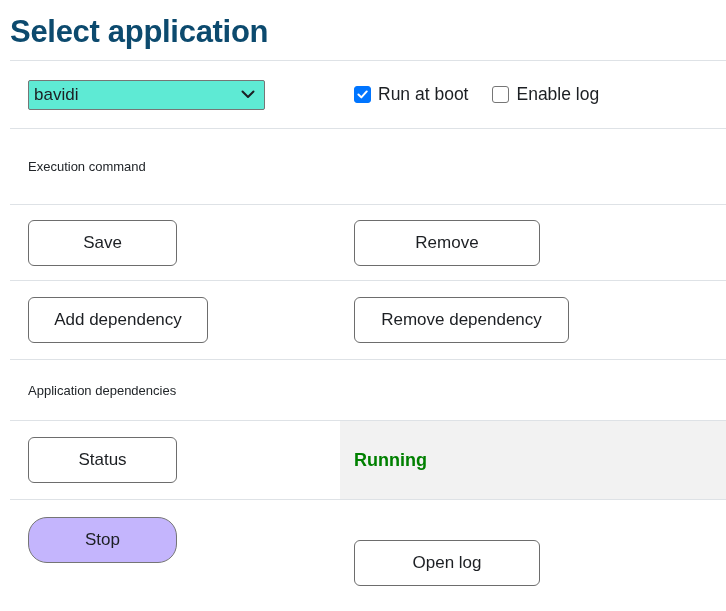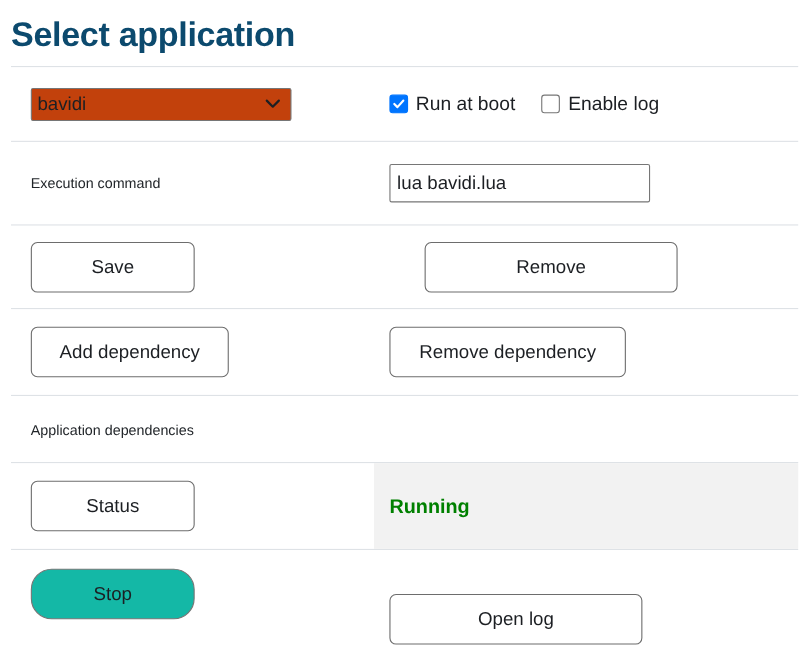--- a/index.html
+++ b/index.html
@@ -17,30 +17,30 @@
     margin:0; padding:14px 0 10px 0; color:#0c4a6e;
   }
 
   .row { display:flex; border-top:1px solid #dee2e6; align-items:center; }
   .cell-left  { flex:0 0 330px; width:330px; padding-left:18px; display:flex; align-items:center; }
   .cell-right { flex:1 1 auto; padding-left:14px; display:flex; align-items:center; align-self:stretch; }
   .cell-full  { flex:1 1 auto; padding-left:18px; display:flex; align-items:center; }
 
   .row-select { height:68px; }
   .row-exec   { height:76px; }
-  .row-save   { height:76px;gap:32px; }
+  .row-save   { height:76px; }
   .row-dep    { height:79px; }
   .row-label  { height:61px; }
   .row-status { height:79px;align-items:center; }
   .row-stop   { height:109px; align-items:flex-start; }
   .row-stop .cell-left, .row-stop .cell-right { padding-top:17px; }
 
   
   .select {
-    width:237px; height:30px; background:#c2410c;
+    width:237px; height:30px; background:#5eead4;
     border:1px solid #767676; border-radius:2px;
     display:flex; align-items:center; justify-content:space-between;
     padding:0 9px 0 5px; font-size:17px; cursor:pointer; color:#1c1f23;
   }
   .select .chev { flex:0 0 auto; }
 
   
   .cb-group { display:flex; align-items:center; cursor:pointer; margin-right:24px; }
   .cb {
     width:17px; height:17px; border-radius:3px; margin-right:7px;
@@ -59,24 +59,24 @@
     padding:0 6px; font-size:17px; font-family:inherit; color:#1c1f23; background:#fff;
   }
 
   
   .btn {
     height:46px; background:#ffffff; border:1px solid #6d6d6d; border-radius:6px;
     font-family:inherit; font-size:17px; color:#1c1f23; cursor:pointer;
     display:inline-flex; align-items:center; justify-content:center; padding:0 10px;
   }
   .btn-save, .btn-status, .btn-stop { width:149px; }
-  .btn-remove, .btn-openlog { width:230px; }
+  .btn-remove, .btn-openlog { width:186px; }
   .btn-add { width:180px; }
   .btn-remdep { width:215px; }
-  .btn-stop { background:#14b8a6; border-color:#757575;border-radius:19px; }
+  .btn-stop { background:#c4b5fd; border-color:#757575;border-radius:19px; }
 
   
   .cell-status { background:#f2f2f2; }
   .status-text { font-size:18px; font-weight:700; }
 </style>
 </head>
 <body>
 
 <div class="screen">
   <div class="page">
@@ -106,23 +106,20 @@
             
           </span>
           <span class="cb-label">Enable log</span>
         </label>
       </div>
     </div>
 
     <div class="row row-exec">
       <div class="cell-left">
         <span class="field-label">Execution command</span>
-      </div>
-      <div class="cell-right">
-        <input class="exec-input" type="text" value="lua bavidi.lua" style="">
       </div>
     </div>
 
     <div class="row row-save">
       <div class="cell-left">
         <button class="btn btn-save">Save</button>
       </div>
       <div class="cell-right">
         <button class="btn btn-remove">Remove</button>
       </div>

